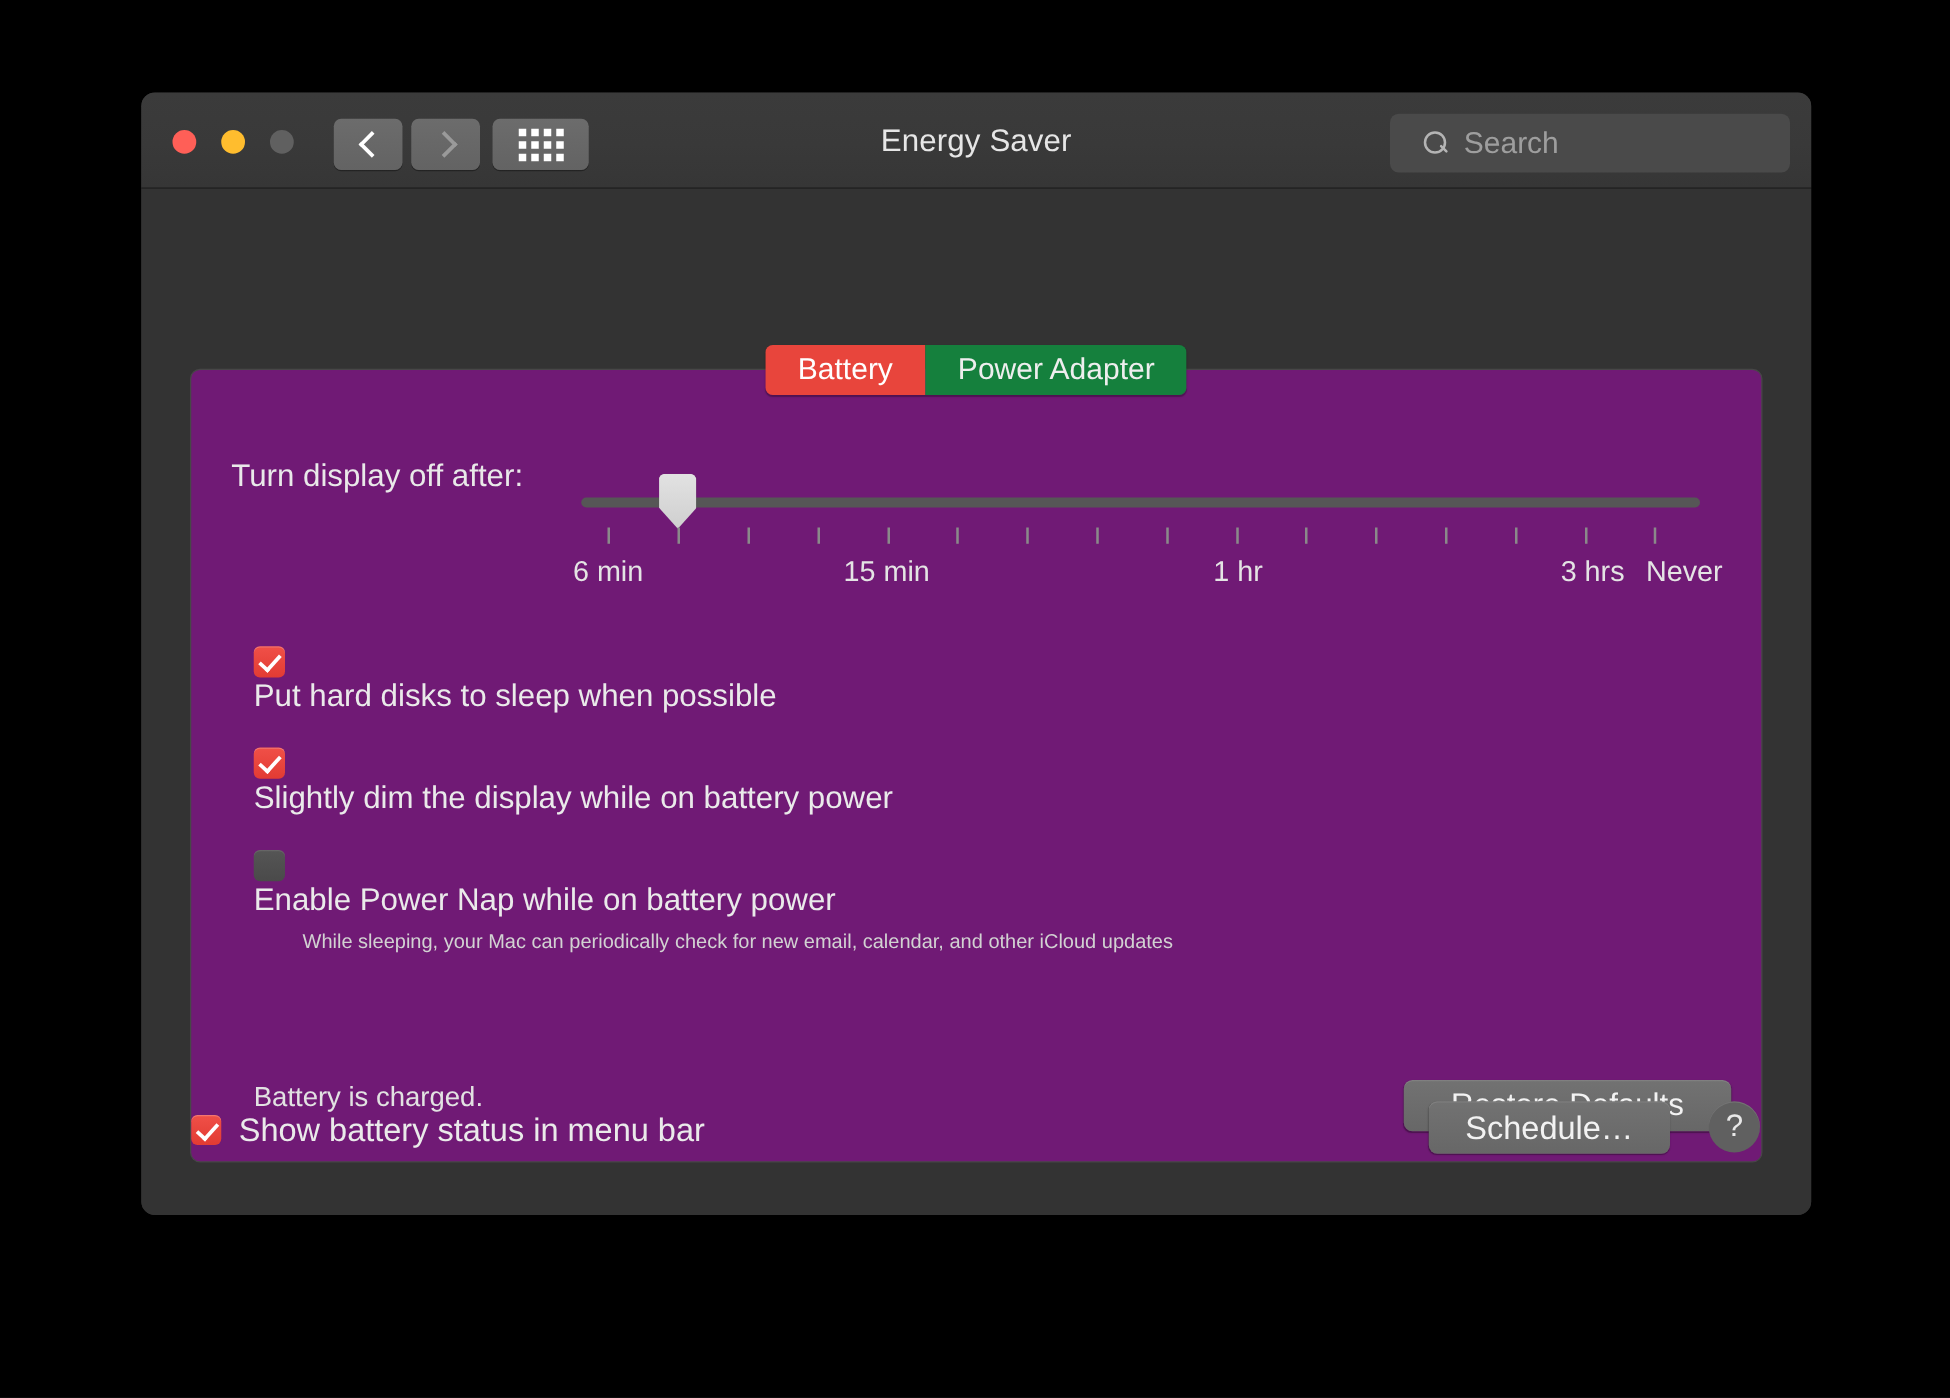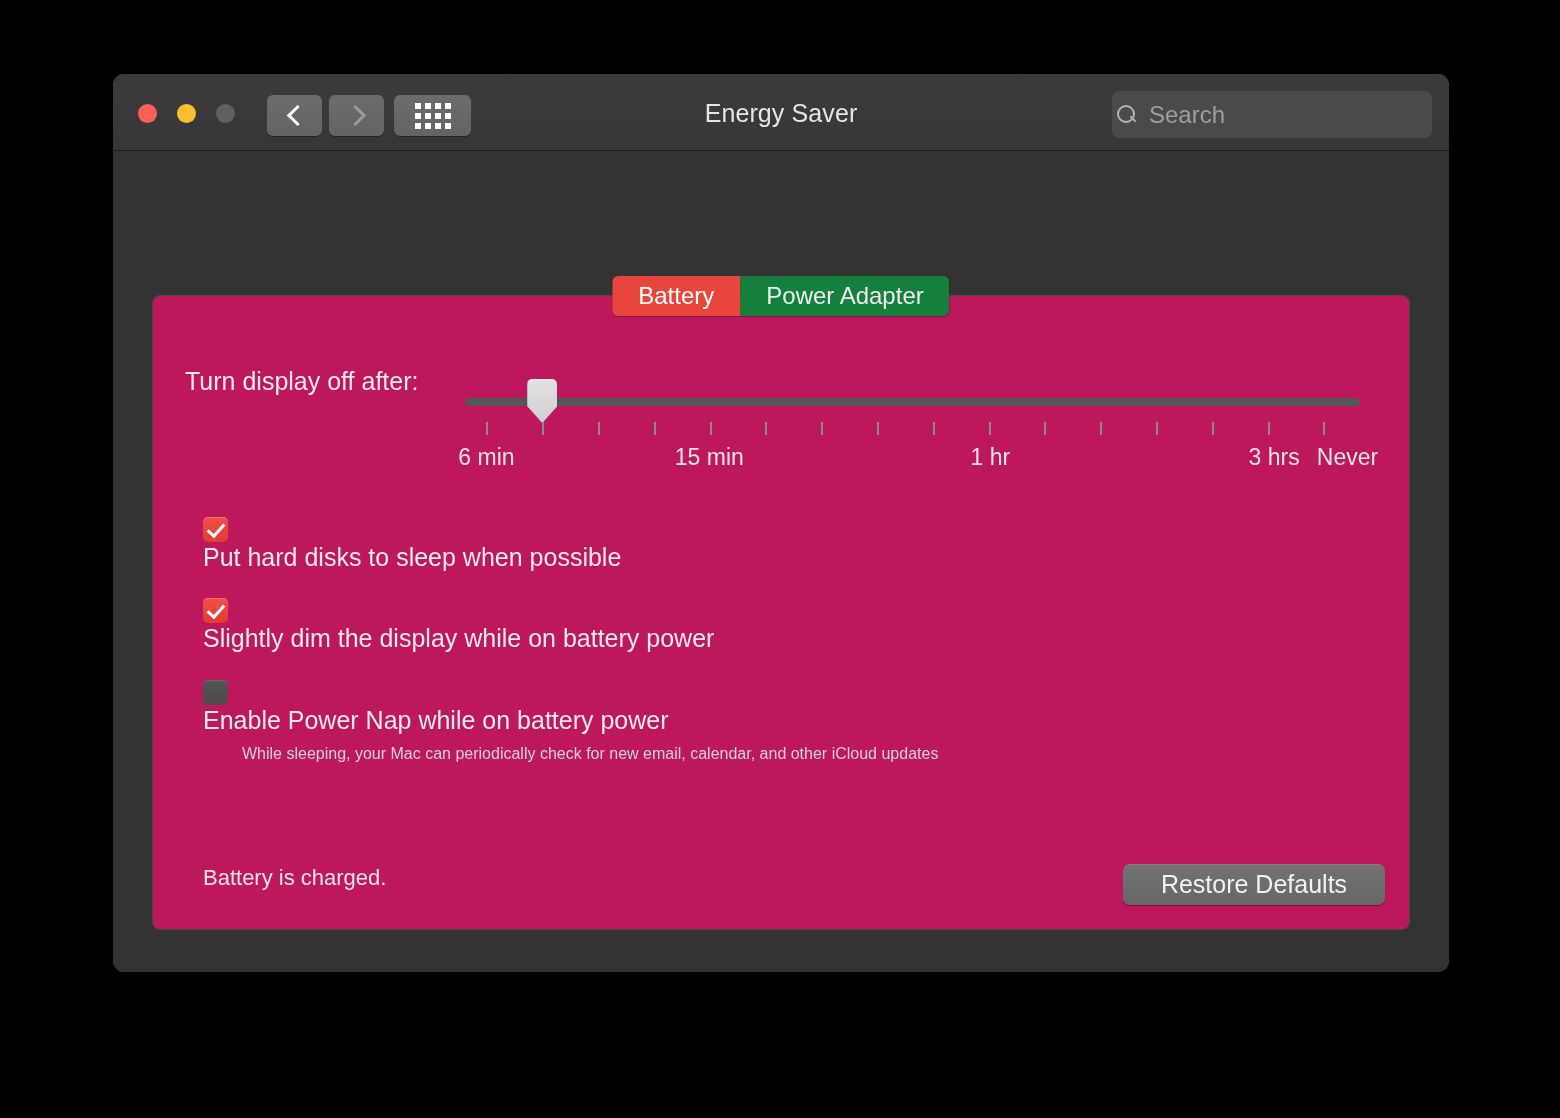--- a/index.html
+++ b/index.html
@@ -70,21 +70,21 @@
     text-align:center;
     font-size:25px; color:#e6e6e6; letter-spacing:0.1px;
   }
 
   .searchbox {
     position:absolute; top:17px; right:17px;
     width:320px; height:47px;
     border-radius:7px;
     background:#4a4a4a;
     display:flex; align-items:center;
-    padding-left:4px;
+    padding-left:26px;
   }
   .search-icon { width:22px; height:22px; position:relative; margin-right:11px; flex:none; }
   .search-icon::before{
     content:""; position:absolute; left:1px; top:1px;
     width:14px; height:14px; border:2px solid #b4b4b4; border-radius:50%;
   }
   .search-icon::after{
     content:""; position:absolute; left:13px; top:14px;
     width:8px; height:2px; background:#b4b4b4; transform:rotate(45deg);
     border-radius:1px;
@@ -108,21 +108,21 @@
   }
   .tab.active { background:#e8453c; color:#ffffff; }
 
   
   .panel {
     position:absolute;
     left:39px; top:144px;
     width:1258px; height:635px;
     border:1px solid #474747;
     border-radius:8px;
-    background:#be185d;
+    background:#701a75;
   }
 
   .slider-label {
     position:absolute; left:32px; top:71px;
     font-size:25px; color:#e9e9e9;
   }
 
   .slider-wrap { position:absolute; left:312px; top:66px; width:895px; height:96px; }
   .track {
     position:absolute; left:0; top:36px;
@@ -320,15 +320,23 @@
       <div class="status">Battery is charged.</div>
 
       <div class="btn restore">Restore Defaults</div>
     </div>
 
     <div class="tabs">
       <div class="tab active">Battery</div>
       <div class="tab">Power Adapter</div>
     </div>
 
+    <div class="bottom">
+      <div class="bottom-check">
+        <span class="cbox on"></span>
+        <span class="clabel">Show battery status in menu bar</span>
+      </div>
+      <div class="btn schedule">Schedule…</div>
+      <div class="helpbtn">?</div>
+    </div>
 
   </div>
 </div>
 
 </body></html>

